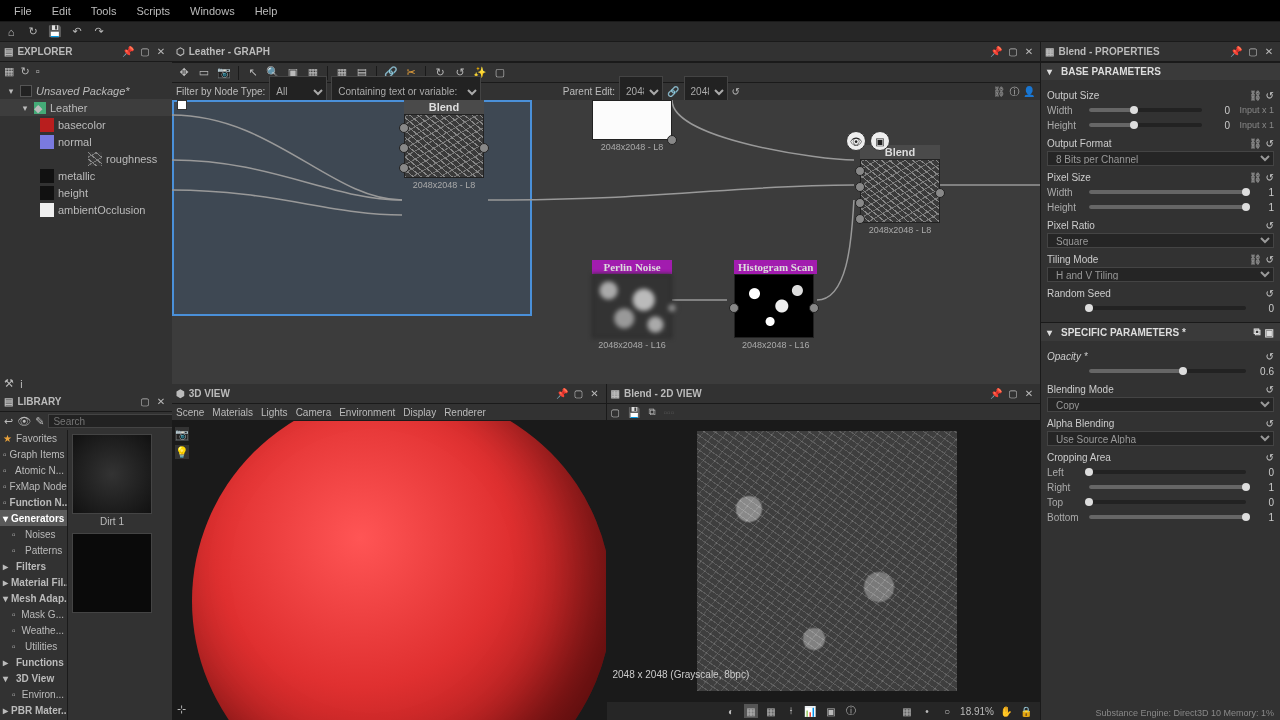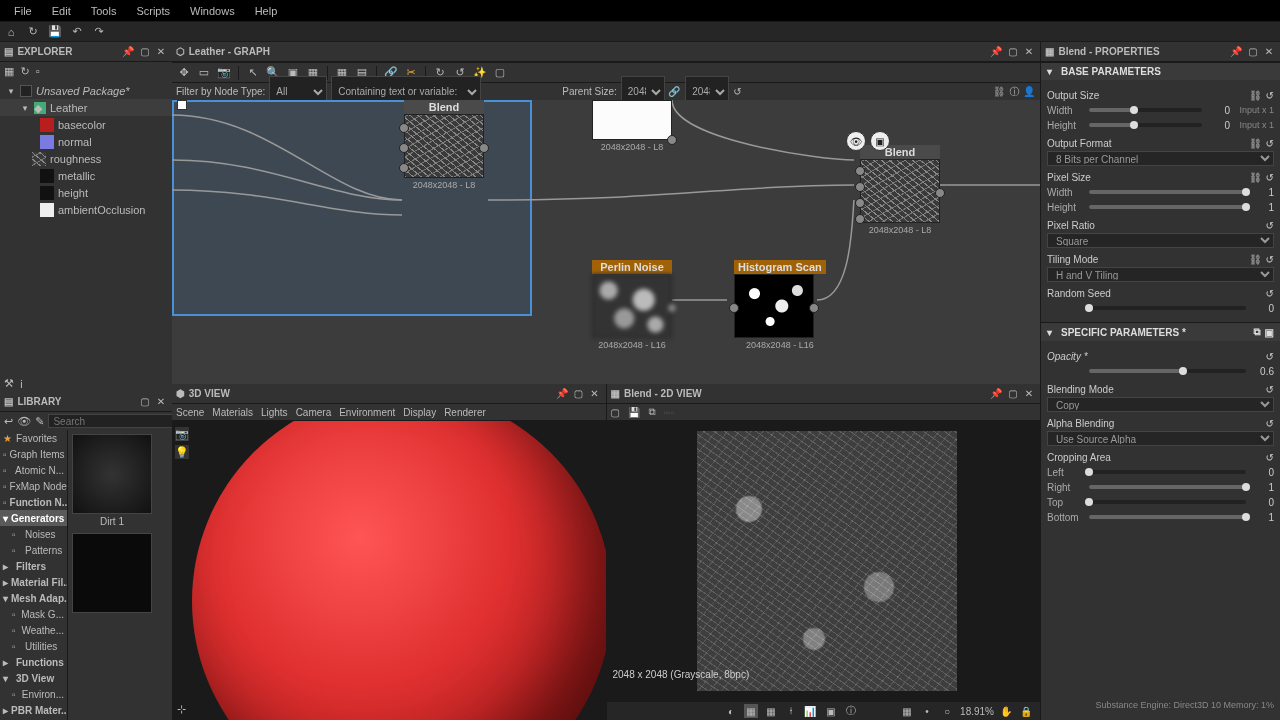--- a/index.html
+++ b/index.html
@@ -42,21 +42,21 @@
 
 .graph-tb { height:20px; background:#323232; display:flex; align-items:center; padding:0 4px; gap:4px; border-top:1px solid #1a1a1a; }
 .graph-tb .icn { width:16px;height:16px;display:flex;align-items:center;justify-content:center;cursor:pointer; }
 .graph-tb .sep { width:1px;height:14px;background:#1a1a1a;margin:0 2px; }
 .graph-filter { height:18px; background:#323232; display:flex;align-items:center;padding:0 4px;gap:4px;border-top:1px solid #1a1a1a;font-size:10px; }
 .graph-filter select,.graph-filter input { background:#222;border:1px solid #444;color:#aaa;font-size:10px;height:32px;padding:0 2px; }
 .graph-canvas { flex:1; background:#3c3c3c; position:relative; overflow:hidden; }
 
 .g-node { position:absolute; }
 .g-node-title { background:#4a4a4a; color:#ddd; font-size:11px; text-align:center; padding:1px 4px; font-weight:bold; }
-.g-node-title.red { background:#a16207; }
+.g-node-title.red { background:#a21caf;font-family:Liberation Serif, serif; }
 .g-node-body { width:80px; height:64px; background:#5a5a5a; border:1px solid #222; position:relative; }
 .g-node-conn { position:absolute; width:10px; height:10px; border-radius:50%; background:#888; border:1px solid #222; }
 .g-node-sub { font-size:9px; color:#aaa; text-align:center; padding-top:2px; }
 .frame-sel { position:absolute; border:2px solid #4a90d9; background:rgba(74,144,217,0.15); }
 
 svg.wires { position:absolute; top:0; left:0; width:100%; height:100%; pointer-events:none; }
 svg.wires path { stroke:#999; stroke-width:1.5; fill:none; }
 
 .views-row { height:336px; display:flex; }
 .view3d { flex:1; display:flex; flex-direction:column; border-right:1px solid #1a1a1a; }
@@ -108,21 +108,21 @@
   radial-gradient(circle at 25% 30%, #fff 0 5px, transparent 6px),
   radial-gradient(circle at 60% 50%, #eee 0 6px, transparent 7px),
   radial-gradient(circle at 45% 75%, #fff 0 4px, transparent 5px),
   radial-gradient(circle at 80% 25%, #ddd 0 5px, transparent 6px),
   #000; }
 .scratch-thumb { background:
   repeating-linear-gradient(40deg,#888 0 1px,transparent 1px 5px),
   repeating-linear-gradient(-30deg,#777 0 1px,transparent 1px 7px),
   #3a3a3a; }
 .pin-badge { position:absolute; width:20px; height:20px; border-radius:50%; background:#eee; border:1px solid #333; display:flex;align-items:center;justify-content:center;font-size:10px;color:#222; }
-.statusbar { position:absolute; bottom:8px; right:0; height:14px; font-size:9px; color:#888; padding:0 6px; display:flex; align-items:center;text-align:center; }
+.statusbar { position:absolute; bottom:0; right:0; height:14px; font-size:9px; color:#888; padding:0 6px; display:flex; align-items:center;text-align:center; }
 </style>
 </head>
 <body>
 
 <div class="menubar">
   <span>File</span>
   <span>Edit</span>
   <span>Tools</span>
   <span>Scripts</span>
   <span>Windows</span>
@@ -169,21 +169,21 @@
         <span>Leather</span>
       </div>
       <div class="tree-row" style="padding-left:40px;">
           <span class="ch-swatch" style="background:#b81e1e;"></span>
           <span>basecolor</span>
         </div>
       <div class="tree-row" style="padding-left:40px;">
           <span class="ch-swatch" style="background:#7a7ae0;"></span>
           <span>normal</span>
         </div>
-      <div class="tree-row" style="padding-left:32px;">
+      <div class="tree-row" style="padding-left:40px;margin-left:48px;">
           <span class="ch-swatch scratch-thumb"></span>
           <span>roughness</span>
         </div>
       <div class="tree-row" style="padding-left:40px;">
           <span class="ch-swatch" style="background:#111;"></span>
           <span>metallic</span>
         </div>
       <div class="tree-row" style="padding-left:40px;">
           <span class="ch-swatch" style="background:#111;"></span>
           <span>height</span>
@@ -334,21 +334,21 @@
       <span class="icn">↻</span>
       <span class="icn">↺</span>
       <span class="icn">✨</span>
       <span class="icn">▢</span>
     </div>
     <div class="graph-filter">
       <span>Filter by Node Type:</span>
       <select class="prop-dd" style="width:58px;"><option>All</option></select>
       <select class="prop-dd" style="width:150px;"><option>Containing text or variable:</option></select>
       <span style="flex:0.3"></span>
-      <span>Parent Size:</span>
+      <span>Parent Edit:</span>
       <select class="prop-dd" style="width:44px;"><option>2048</option></select>
       <span>🔗</span>
       <select class="prop-dd" style="width:44px;"><option>2048</option></select>
       <span>↺</span>
       <span style="flex:1"></span>
       <span>⛓</span>
       <span>ⓘ</span>
       <span>👤</span>
     </div>
     <div class="graph-canvas">

